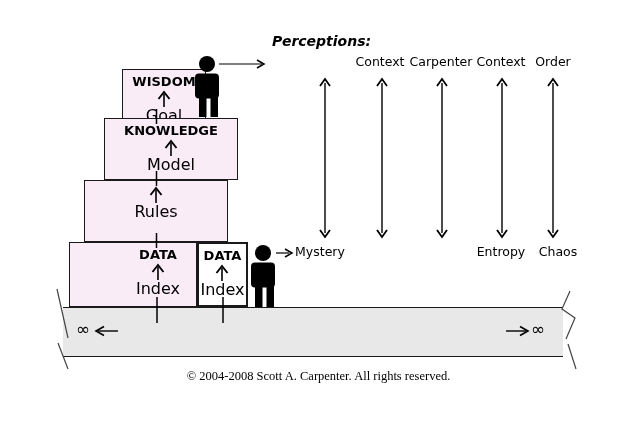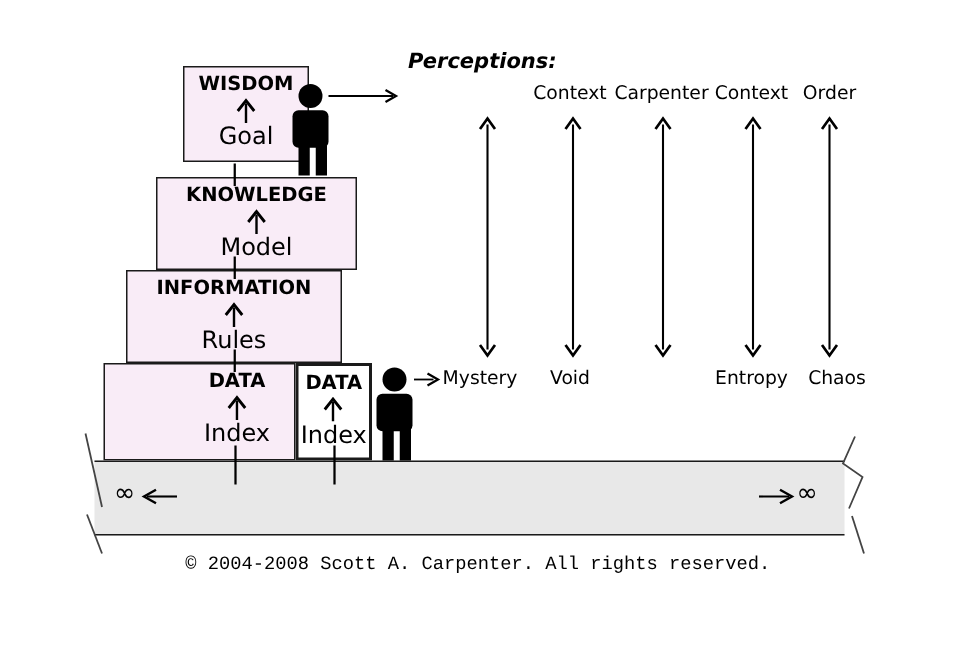--- a/index.html
+++ b/index.html
@@ -24,29 +24,29 @@
   .perceptions-title{position:absolute;left:272px;top:33px;font-size:14px;font-style:italic;
     font-weight:600;z-index:2;}
   #env-bar{position:absolute;left:63px;top:307px;width:500px;height:50px;background:#e8e8e8;
     border-top:1px solid #1a1a1a;border-bottom:1px solid #1a1a1a;box-sizing:border-box;z-index:1;}
   .env-label{position:absolute;left:139px;top:323px;font-size:13px;font-weight:bold;
     letter-spacing:0.5px;z-index:2;}
   .inf{position:absolute;top:320px;font-size:17px;line-height:18px;z-index:2;}
   #inf-left{left:76px;}
   #inf-right{left:531px;}
   .copyright{position:absolute;left:0;top:369px;width:637px;text-align:center;
-    font-family:Liberation Mono, monospace;font-size:12.5px;z-index:2;}
+    font-family:Liberation Serif, serif;font-size:12.5px;z-index:2;}
   #overlay{position:absolute;left:0;top:0;width:637px;height:436px;z-index:3;pointer-events:none;}
 </style>
 </head>
 <body>
 
 <div id="canvas">
 
-  <div class="box" style="left:122px;top:44px;width:84px;height:64px">
+  <div class="box" style="left:122px;top:69px;width:84px;height:64px">
     <div class="col">
       <div class="box-title">WISDOM</div>
       <svg class="up-arrow" width="14" height="17" viewBox="0 0 14 17">
           <path d="M7 4 V17" stroke="#000" stroke-width="1.6" fill="none"></path>
           <path d="M1.5 9 L7 2 L12.5 9" stroke="#000" stroke-width="1.9" fill="none"></path>
         </svg>
       <div class="box-label">Goal</div>
     </div>
   </div>
 
@@ -56,21 +56,20 @@
       <svg class="up-arrow" width="14" height="17" viewBox="0 0 14 17">
           <path d="M7 4 V17" stroke="#000" stroke-width="1.6" fill="none"></path>
           <path d="M1.5 9 L7 2 L12.5 9" stroke="#000" stroke-width="1.9" fill="none"></path>
         </svg>
       <div class="box-label">Model</div>
     </div>
   </div>
 
   <div class="box" style="left:84px;top:180px;width:144px;height:62px">
     <div class="col">
-      <div class="box-title">INFORMATION</div>
       <svg class="up-arrow" width="14" height="17" viewBox="0 0 14 17">
           <path d="M7 4 V17" stroke="#000" stroke-width="1.6" fill="none"></path>
           <path d="M1.5 9 L7 2 L12.5 9" stroke="#000" stroke-width="1.9" fill="none"></path>
         </svg>
       <div class="box-label">Rules</div>
     </div>
   </div>
 
   <div class="box shift-right" style="left:69px;top:242px;width:128px;height:65px">
     <div class="col">
@@ -95,21 +94,20 @@
   </div>
 
   <div class="perceptions-title">Perceptions:</div>
 
   <div class="word" style="left:320px;top:55px">Context</div>
   <div class="word" style="left:381px;top:55px">Carpenter</div>
   <div class="word" style="left:441px;top:55px">Context</div>
   <div class="word" style="left:493px;top:55px">Order</div>
 
   <div class="word" style="left:260px;top:245px">Mystery</div>
-  <div class="word" style="left:320px;top:245px">Void</div>
   <div class="word" style="left:441px;top:245px">Entropy</div>
   <div class="word" style="left:498px;top:245px">Chaos</div>
 
   <div id="env-bar"></div>
   <span class="inf" id="inf-left">∞</span>
   <span class="inf" id="inf-right">∞</span>
 
   <div class="copyright">© 2004-2008 Scott A. Carpenter. All rights reserved.</div>
 
   <svg id="overlay" viewBox="0 0 637 436">

